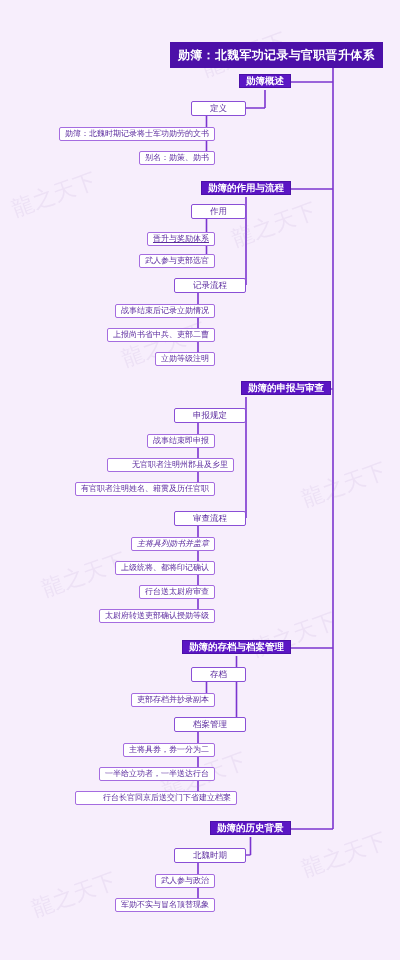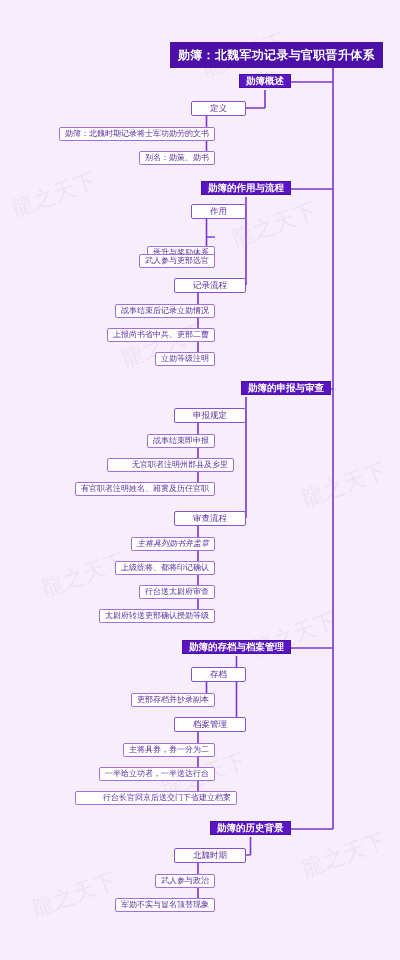--- a/index.html
+++ b/index.html
@@ -129,21 +129,21 @@
       <div class="wm" style="left: 200px; top: 40px;">龍之天下</div>
     </div>
   <div id="nodes">
       <div class="node root" style="left: 170px; top: 41.5px;">勋簿：北魏军功记录与官职晋升体系</div>
       <div class="node l1" style="left: 239px; top: 74px;">勋簿概述</div>
       <div class="node l2" style="left: 191px; top: 100.5px;">定义</div>
       <div class="node l3" style="left: 59px; top: 127px;">勋簿：北魏时期记录将士军功勋劳的文书</div>
       <div class="node l3" style="left: 139px; top: 151px;">别名：勋策、勋书</div>
       <div class="node l1" style="left: 201px; top: 181px;">勋簿的作用与流程</div>
       <div class="node l2" style="left: 191px; top: 203.5px;">作用</div>
-      <div class="node l3" style="left: 147px; top: 246px;">晋升与奖励体系</div>
+      <div class="node l3" style="left: 147px; top: 232px; text-decoration: underline;">晋升与奖励体系</div>
       <div class="node l3" style="left: 139px; top: 254px;">武人参与吏部选官</div>
       <div class="node l2" style="left: 174px; top: 277.5px;">记录流程</div>
       <div class="node l3" style="left: 115px; top: 304px;">战事结束后记录立勋情况</div>
       <div class="node l3" style="left: 107px; top: 328px;">上报尚书省中兵、吏部二曹</div>
       <div class="node l3" style="left: 155px; top: 352px;">立勋等级注明</div>
       <div class="node l1" style="left: 201px; top: 381px; margin-left: 40px;">勋簿的申报与审查</div>
       <div class="node l2" style="left: 174px; top: 407.5px;">申报规定</div>
       <div class="node l3" style="left: 147px; top: 434px;">战事结束即申报</div>
       <div class="node l3" style="left: 107px; top: 458px; padding-left: 24px;">无官职者注明州郡县及乡里</div>
       <div class="node l3" style="left: 75px; top: 482px;">有官职者注明姓名、籍贯及历任官职</div>

